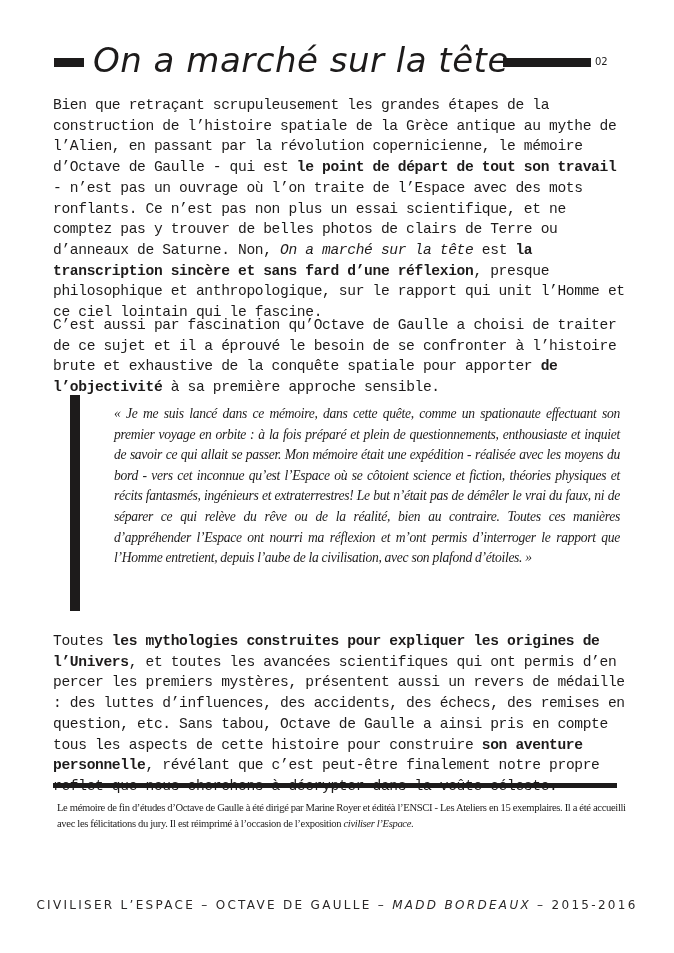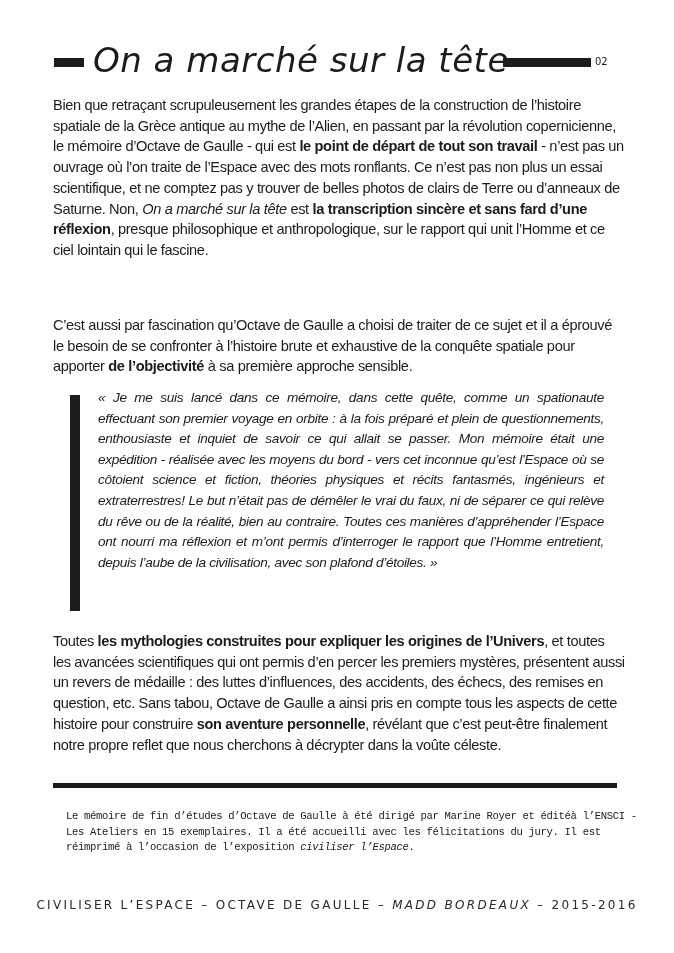--- a/index.html
+++ b/index.html
@@ -4,33 +4,33 @@
   <style>
     html, body { margin: 0; padding: 0; background: #ffffff; }
     body { width: 674px; height: 953px; position: relative; overflow: hidden; color: #1d1b1b; font-family: "DejaVu Sans", sans-serif; }
 
     .header { position: absolute; top: 40px; left: 54px; width: 575px; height: 44px; }
     .hbar-left { position: absolute; left: 0; top: 18px; width: 30px; height: 9px; background: #1d1b1b; }
     .title { position: absolute; left: 39px; top: -2px; margin: 0; font-family: "DejaVu Sans", sans-serif; font-style: italic; font-weight: normal; font-size: 34px; letter-spacing: 0.5px; line-height: 44px; white-space: nowrap; color: #1d1b1b; }
     .hbar-right { position: absolute; left: 449px; top: 18px; width: 88px; height: 9px; background: #1d1b1b; }
     .page-num { position: absolute; left: 541px; top: 12px; font-family: "DejaVu Sans", sans-serif; font-size: 10px; line-height: 20px; color: #1d1b1b; }
 
-    .body-text { position: absolute; left: 53px; width: 572px; font-family: Liberation Sans, sans-serif; font-size: 14.6px; line-height: 20.7px; letter-spacing: -0.35px; margin: 0; color: #1d1b1b; }
+    .body-text { position: absolute; left: 53px; width: 572px; font-family: Liberation Mono, monospace; font-size: 14.6px; line-height: 20.7px; letter-spacing: -0.35px; margin: 0; color: #1d1b1b; }
     .body-text b { font-weight: bold; }
     .p1 { top: 95px; }
     .p2 { top: 287px; margin-top: 28px; }
     .p3 { top: 631px; }
 
     .quote { position: absolute; left: 70px; top: 395px; width: 545px; height: 216px; }
     .quote-bar { position: absolute; left: 0; top: 0; width: 10px; height: 216px; background: #1d1b1b; }
-    .quote-text { position: absolute; left: 28px; top: -7px; width: 506px; margin: 0; font-family: Liberation Sans, sans-serif; font-style: italic; font-size: 13.6px; line-height: 20.6px; letter-spacing: -0.3px; text-align: justify; color: #1d1b1b; }
+    .quote-text { position: absolute; left: 28px; top: -7px; width: 506px; margin: 16px; font-family: Liberation Serif, serif; font-style: italic; font-size: 13.6px; line-height: 20.6px; letter-spacing: -0.3px; text-align: justify; color: #1d1b1b; }
 
     .rule { position: absolute; left: 53px; top: 783px; width: 564px; height: 5px; background: #1d1b1b; }
 
-    .caption { position: absolute; left: 53px; top: 796px; width: 575px; margin: 13px; font-family: Liberation Mono, monospace; font-size: 10.6px; line-height: 15.5px; letter-spacing: -0.35px; color: #1d1b1b; }
+    .caption { position: absolute; left: 53px; top: 796px; width: 575px; margin: 4px; font-family: Liberation Serif, serif; font-size: 10.6px; line-height: 15.5px; letter-spacing: -0.35px; color: #1d1b1b; }
 
     .footer { position: absolute; left: 30px; top: 896px; width: 614px; text-align: center; font-family: "DejaVu Sans", sans-serif; font-size: 12px; letter-spacing: 2.3px; line-height: 18px; color: #2a2828; white-space: nowrap; }
     .footer .it { font-style: italic; }
   </style>
 </head>
 <body>
 
 <div class="header">
   <div class="hbar-left"></div>
   <h1 class="title">On a marché sur la tête</h1>

